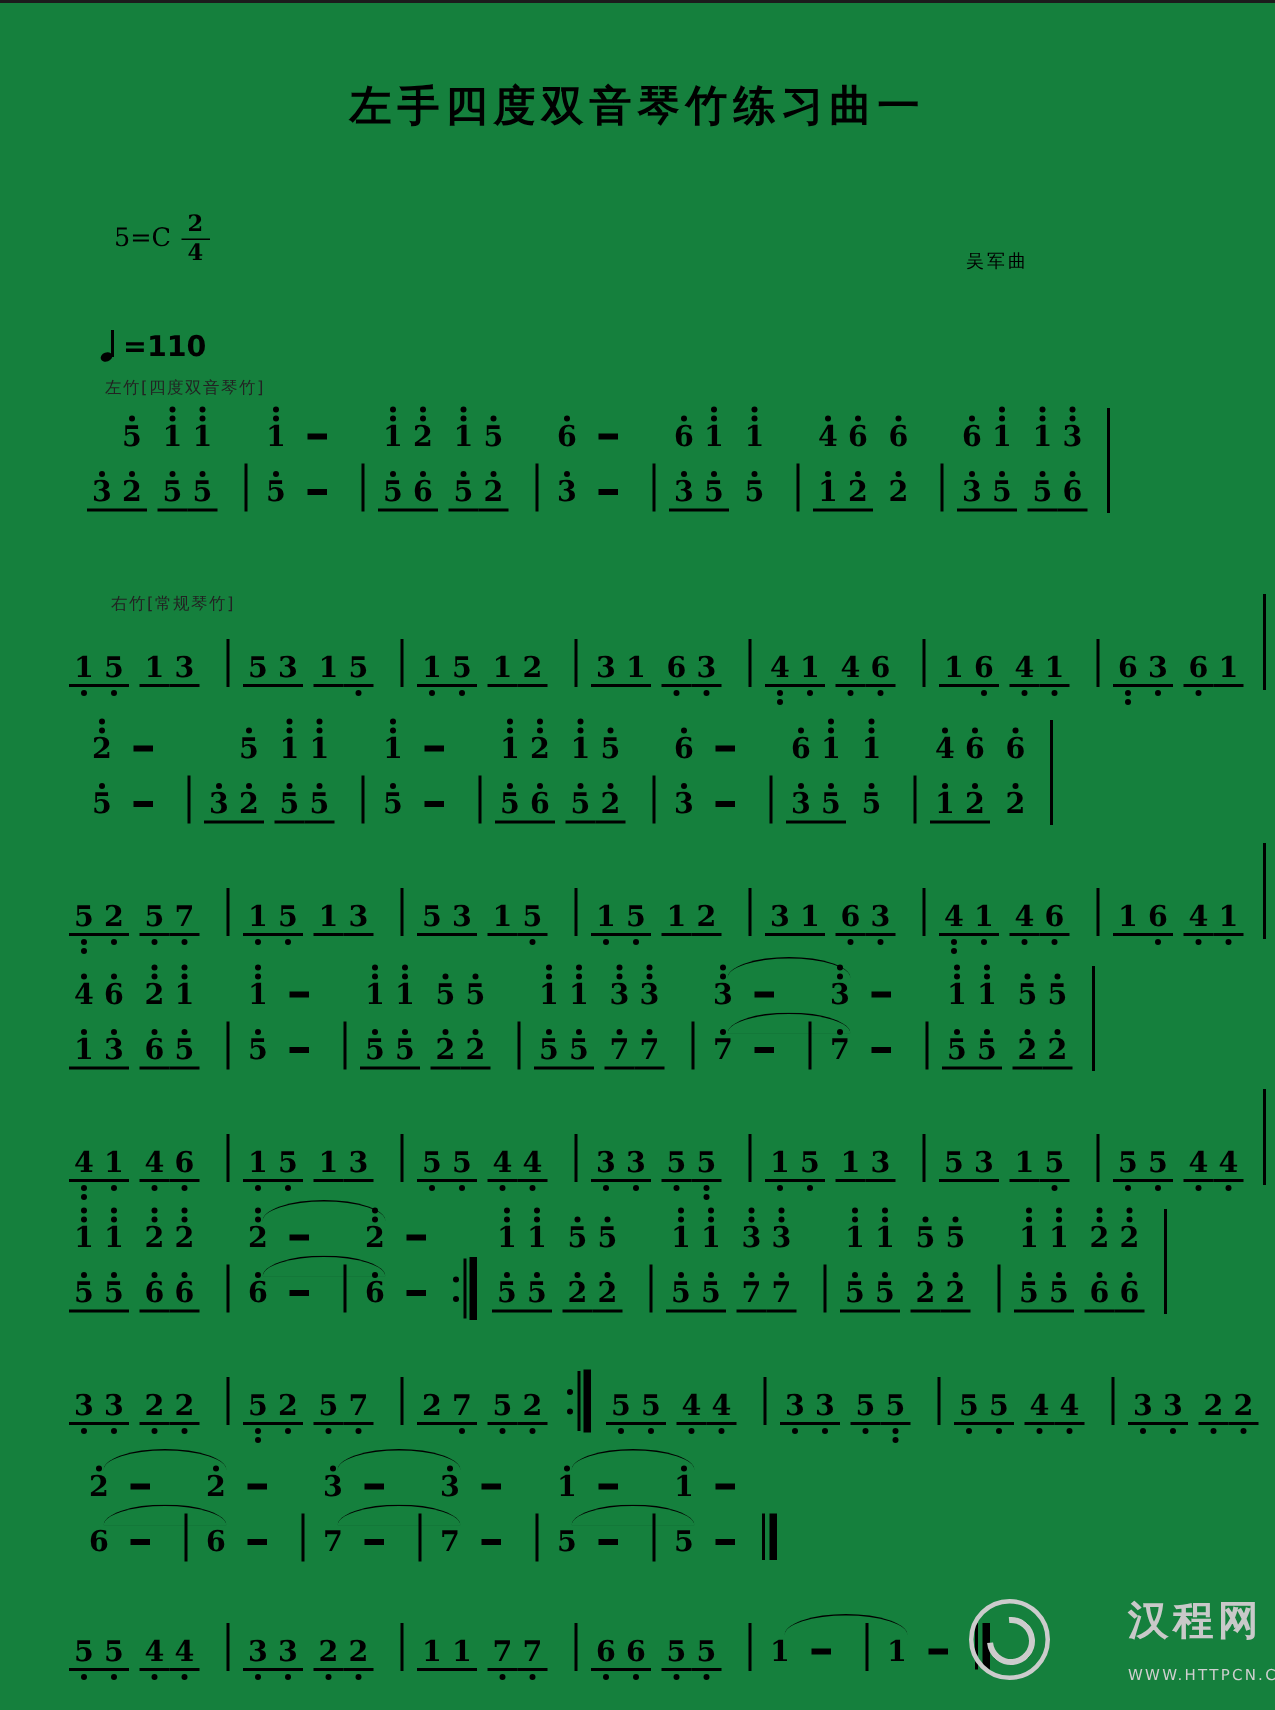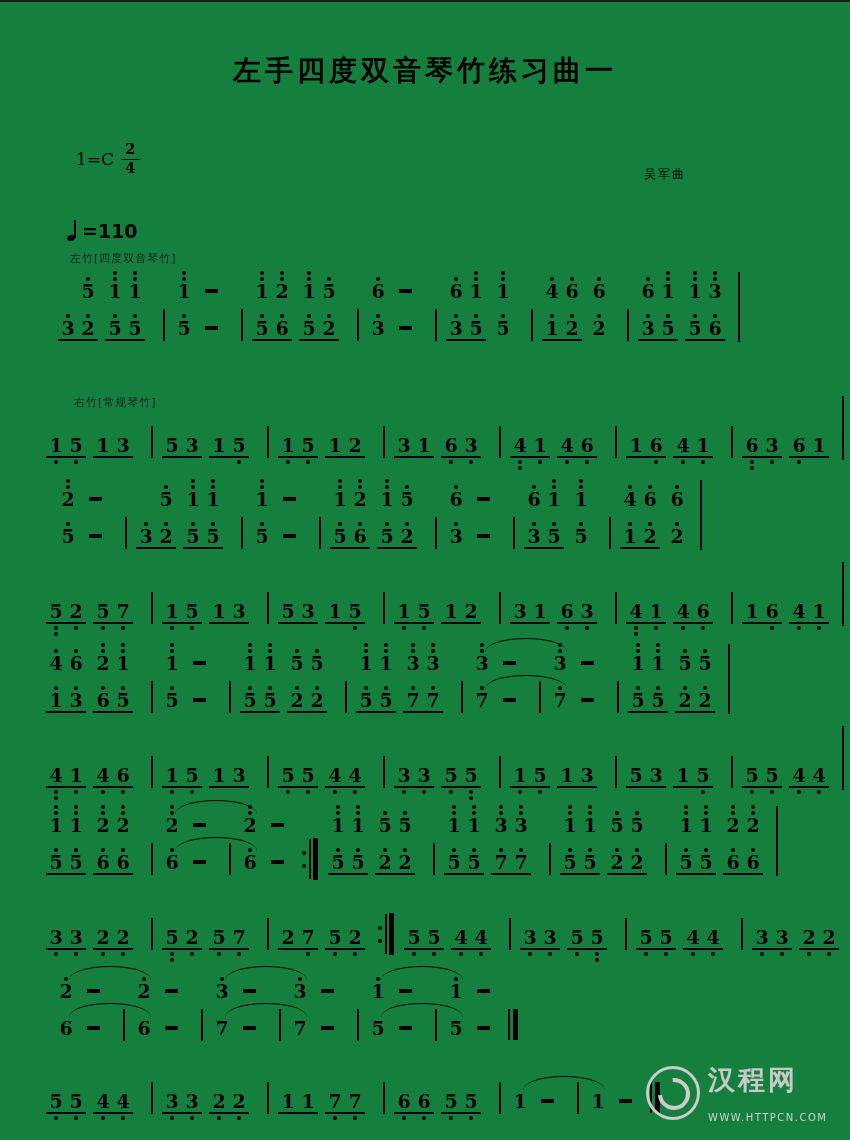--- a/index.html
+++ b/index.html
@@ -58,38 +58,38 @@
   .repeat .thick{width:5px;height:42px;background:#000;}
   .finalbar{position:absolute;left:2px;top:2px;height:31px;display:flex;}
   .finalbar .thin{width:2px;height:100%;background:#000;margin-right:3px;}
   .finalbar .thick{width:5px;height:100%;background:#000;}
 
   .tie{position:absolute;top:-4px;left:13px;width:82px;height:13px;
        border-top:1.8px solid #000;border-radius:50% 50% 0 0/100% 100% 0 0;pointer-events:none;}
 
   
   .watermark{position:absolute;top:1062px;left:646px;width:190px;color:#c7c7c7;}
-  .wm-row{display:flex;align-items:center;}
+  .wm-row{display:flex;align-items:center;gap:44px;}
   .wm-logo{position:relative;width:48px;height:48px;border:3px solid #cccccc;border-radius:50%;
            flex:0 0 auto;margin-right:8px;}
   .wm-logo .swirl{position:absolute;left:9px;top:9px;width:24px;height:24px;border:4px solid #cccccc;
                   border-left-color:transparent;border-radius:50%;transform:rotate(40deg);}
   .wm-name{font-size:27px;font-weight:bold;letter-spacing:3px;color:#c9c9c9;}
   .wm-url{font-size:10px;letter-spacing:1.5px;color:#cfcfcf;margin-top:14px;text-align:left;}
 </style>
 </head>
 <body>
 
 <div id="page">
   <div id="top-edge"></div>
 
   <div class="title">左手四度双音琴竹练习曲一</div>
 
   <div class="keymeter">
-    <span>1=C</span>
+    <span>5=C</span>
     <span class="frac">
       <span class="num">2</span>
       <span class="den">4</span>
     </span>
   </div>
 
   <div class="composer">吴军曲</div>
 
   <div class="tempo">
     <span class="qnote">

